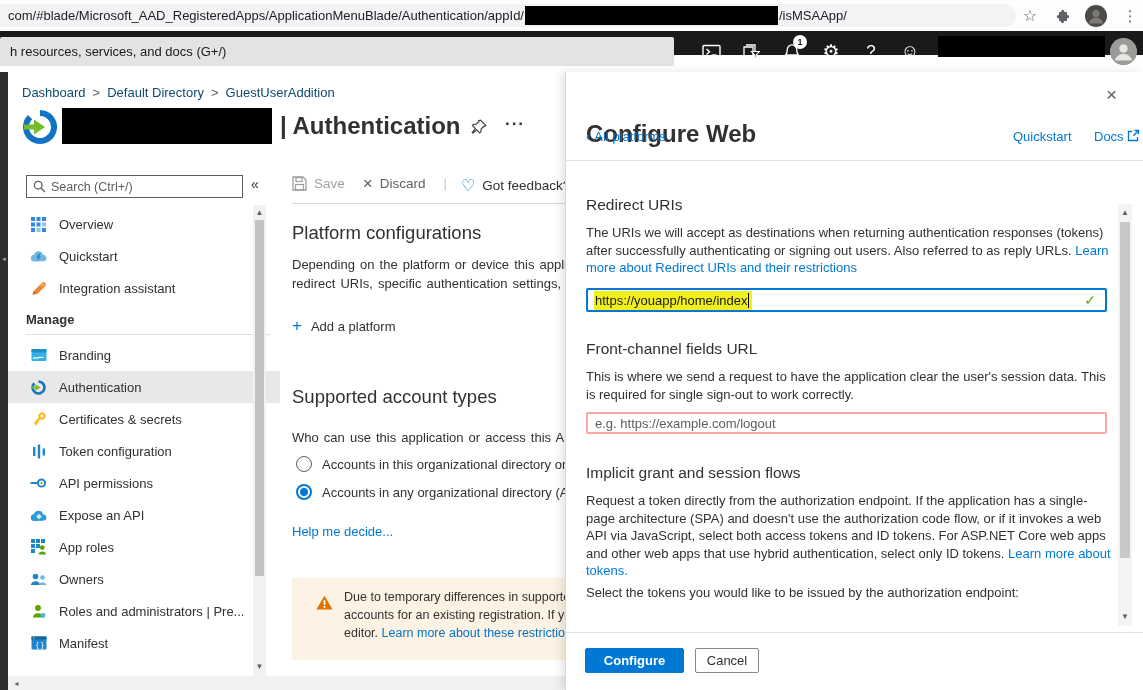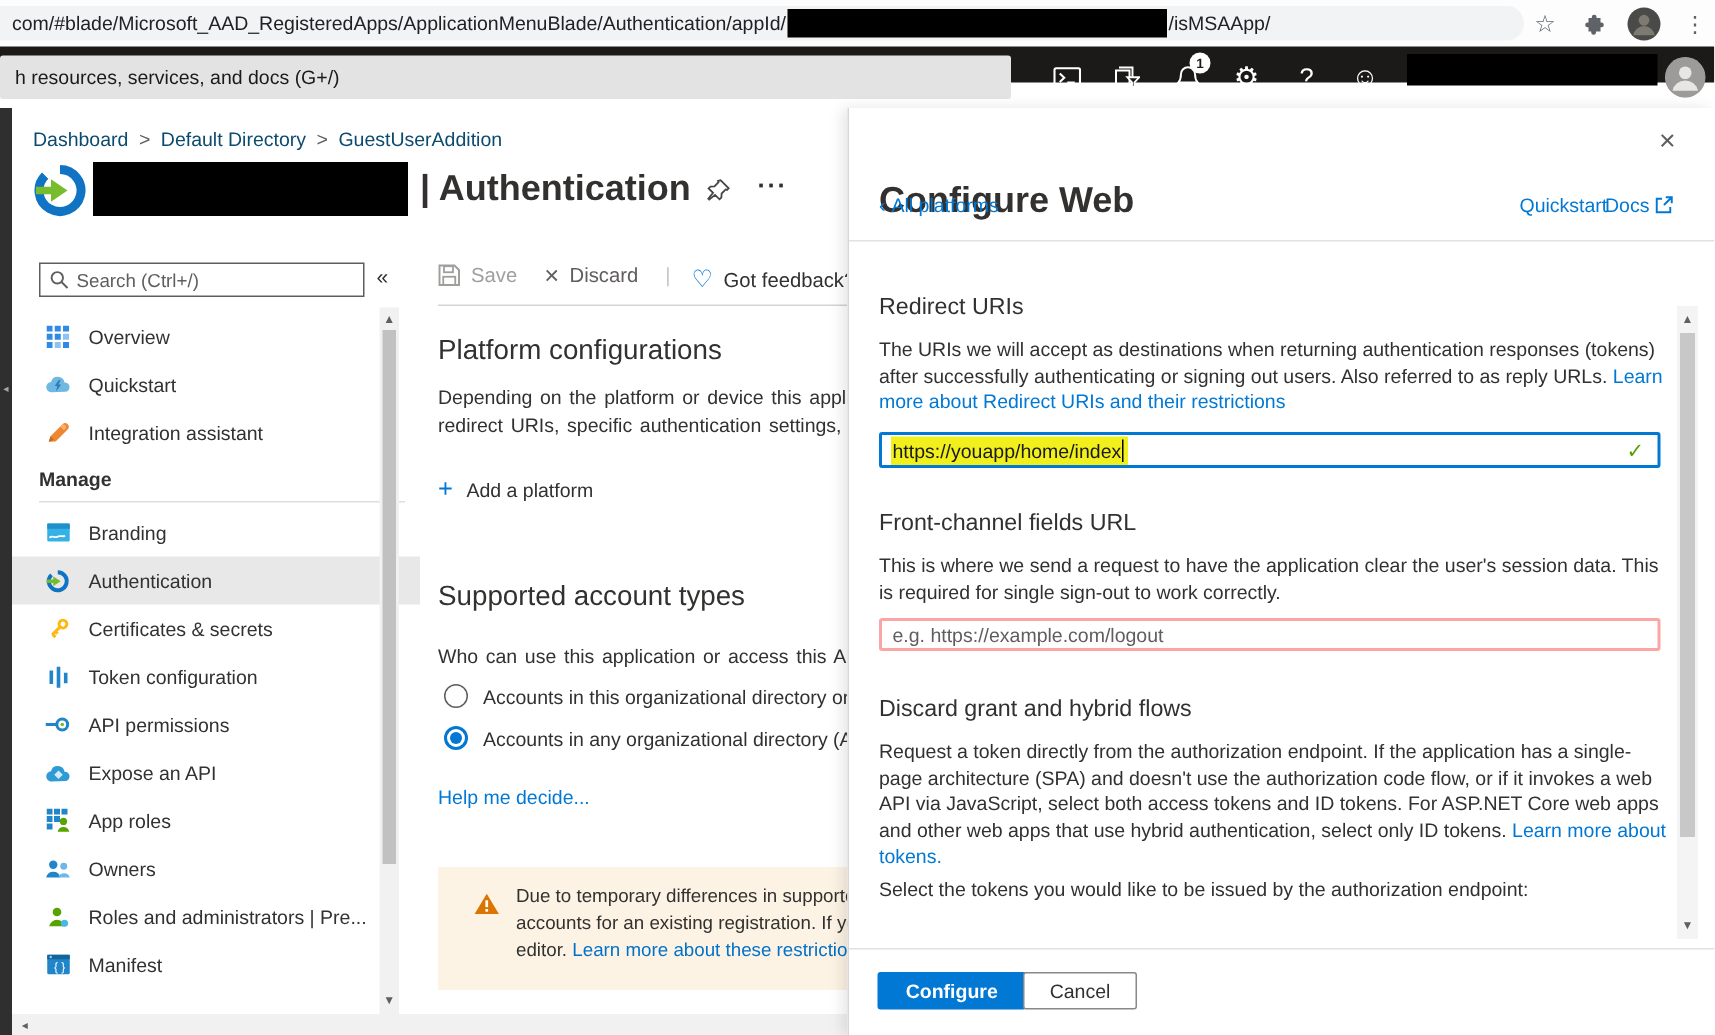--- a/index.html
+++ b/index.html
@@ -77,37 +77,37 @@
   #h-scrollbar .sb-arrow{top:3px;left:2px;}
   a{cursor:pointer;}
   
   #panel{position:absolute;left:565px;top:72px;width:578px;height:618px;background:#fff;
     border-left:1px solid #d8d8d8;box-shadow:-4px 0 9px rgba(0,0,0,.10);box-sizing:border-box;}
   #panel-title{position:absolute;left:20px;top:12px;font-size:24px;font-weight:600;color:#323130;margin-top:36px;}
   #panel-close{position:absolute;left:540px;top:12px;font-size:19px;color:#605e5c;}
   #panel-back{position:absolute;left:20px;top:57px;font-size:13px;color:#0078d4;text-decoration:none;}
   #panel-back .chev{margin-right:4px;}
   #quickstart-link{position:absolute;left:447px;top:57px;font-size:13px;color:#0078d4;text-decoration:none;}
-  #docs-link{position:absolute;left:504px;top:57px;font-size:13px;color:#0078d4;text-decoration:none;display:flex;align-items:center;}
+  #docs-link{position:absolute;left:528px;top:57px;font-size:13px;color:#0078d4;text-decoration:none;display:flex;align-items:flex-start;}
   #panel-divider{position:absolute;left:0;top:88px;width:578px;border-top:1px solid #e1e1e1;}
   .p-h{position:absolute;left:20px;font-size:15.5px;color:#323130;}
   .p-desc{position:absolute;left:20px;width:526px;font-size:13px;line-height:17.5px;color:#323130;}
   .p-desc a{color:#0078d4;text-decoration:none;}
   #redirect-input{position:absolute;left:20px;top:216px;width:521px;height:24px;border:2px solid #0078d4;border-radius:2px;
     display:flex;align-items:center;padding-left:6px;box-sizing:border-box;background:#fff;}
   #redirect-highlight{background:#f1ef1c;font-size:13px;color:#1a1a1a;padding:2px 4px 2px 1px;}
   #text-cursor{display:inline-block;width:1.5px;height:15px;background:#000;margin-left:-4px;vertical-align:middle;}
   #redirect-check{position:absolute;right:9px;top:2px;color:#57a300;font-size:14px;}
   #logout-input{position:absolute;left:20px;top:340px;width:521px;height:22px;border:2px solid #fca5a5;border-radius:2px;
     font-size:13px;color:#605e5c;padding-left:7px;box-sizing:border-box;font-family:"Liberation Sans",sans-serif;background:#fff;}
   #logout-input::placeholder{color:#605e5c;opacity:1;}
   #panel-footer-divider{position:absolute;left:0;top:560px;width:578px;border-top:1px solid #e1e1e1;}
   .btn{position:absolute;top:576px;height:25px;border-radius:2px;font-size:13px;display:flex;align-items:center;justify-content:center;box-sizing:border-box;}
   #configure-btn{left:19px;width:99px;background:#0078d4;color:#fff;font-weight:600;border:1px solid #0078d4;}
-  #cancel-btn{left:116px;width:76px;background:#fff;color:#323130;border:1px solid #8a8886;}
+  #cancel-btn{left:129px;width:64px;background:#fff;color:#323130;border:1px solid #8a8886;}
   svg{display:block;}
 </style>
 </head>
 <body>
 
 <div id="screen">
 
   <div id="browser-bar">
     <div id="address-pill">
       <span>com/#blade/Microsoft_AAD_RegisteredApps/ApplicationMenuBlade/Authentication/appId/</span>
@@ -449,21 +449,21 @@
     <div id="redirect-input">
       <span id="redirect-highlight">https://youapp/home/index</span>
       <span id="text-cursor"></span>
       <span id="redirect-check">✓</span>
     </div>
 
     <div class="p-h" style="top:268px;">Front-channel fields URL</div>
     <div class="p-desc" style="top:296px;">This is where we send a request to have the application clear the user's session data. This is required for single sign-out to work correctly.</div>
     <input id="logout-input" placeholder="e.g. https://example.com/logout" style="">
 
-    <div class="p-h" style="top:392px;">Discard grant and hybrid flows</div>
+    <div class="p-h" style="top:392px;">Implicit grant and session flows</div>
     <div class="p-desc" style="top:420px;">
       <span>Request a token directly from the authorization endpoint. If the application has a single-page architecture (SPA) and doesn't use the authorization code flow, or if it invokes a web API via JavaScript, select both access tokens and ID tokens. For ASP.NET Core web apps and other web apps that use hybrid authentication, select only ID tokens. </span><a>Learn more about tokens.</a>
     </div>
     <div class="p-desc" style="top:512px;">Select the tokens you would like to be issued by the authorization endpoint:</div>
 
     <div class="sb-track" style="left:552px;top:132px;width:14px;height:422px;background:#f4f4f4;"></div>
     <div class="sb-arrow" style="left:552px;top:136px;width:14px;">▲</div>
     <div class="sb-thumb" style="left:554px;top:150px;width:10px;height:336px;background:#c8c8c8;"></div>
     <div class="sb-arrow" style="left:552px;top:540px;width:14px;">▼</div>
 

